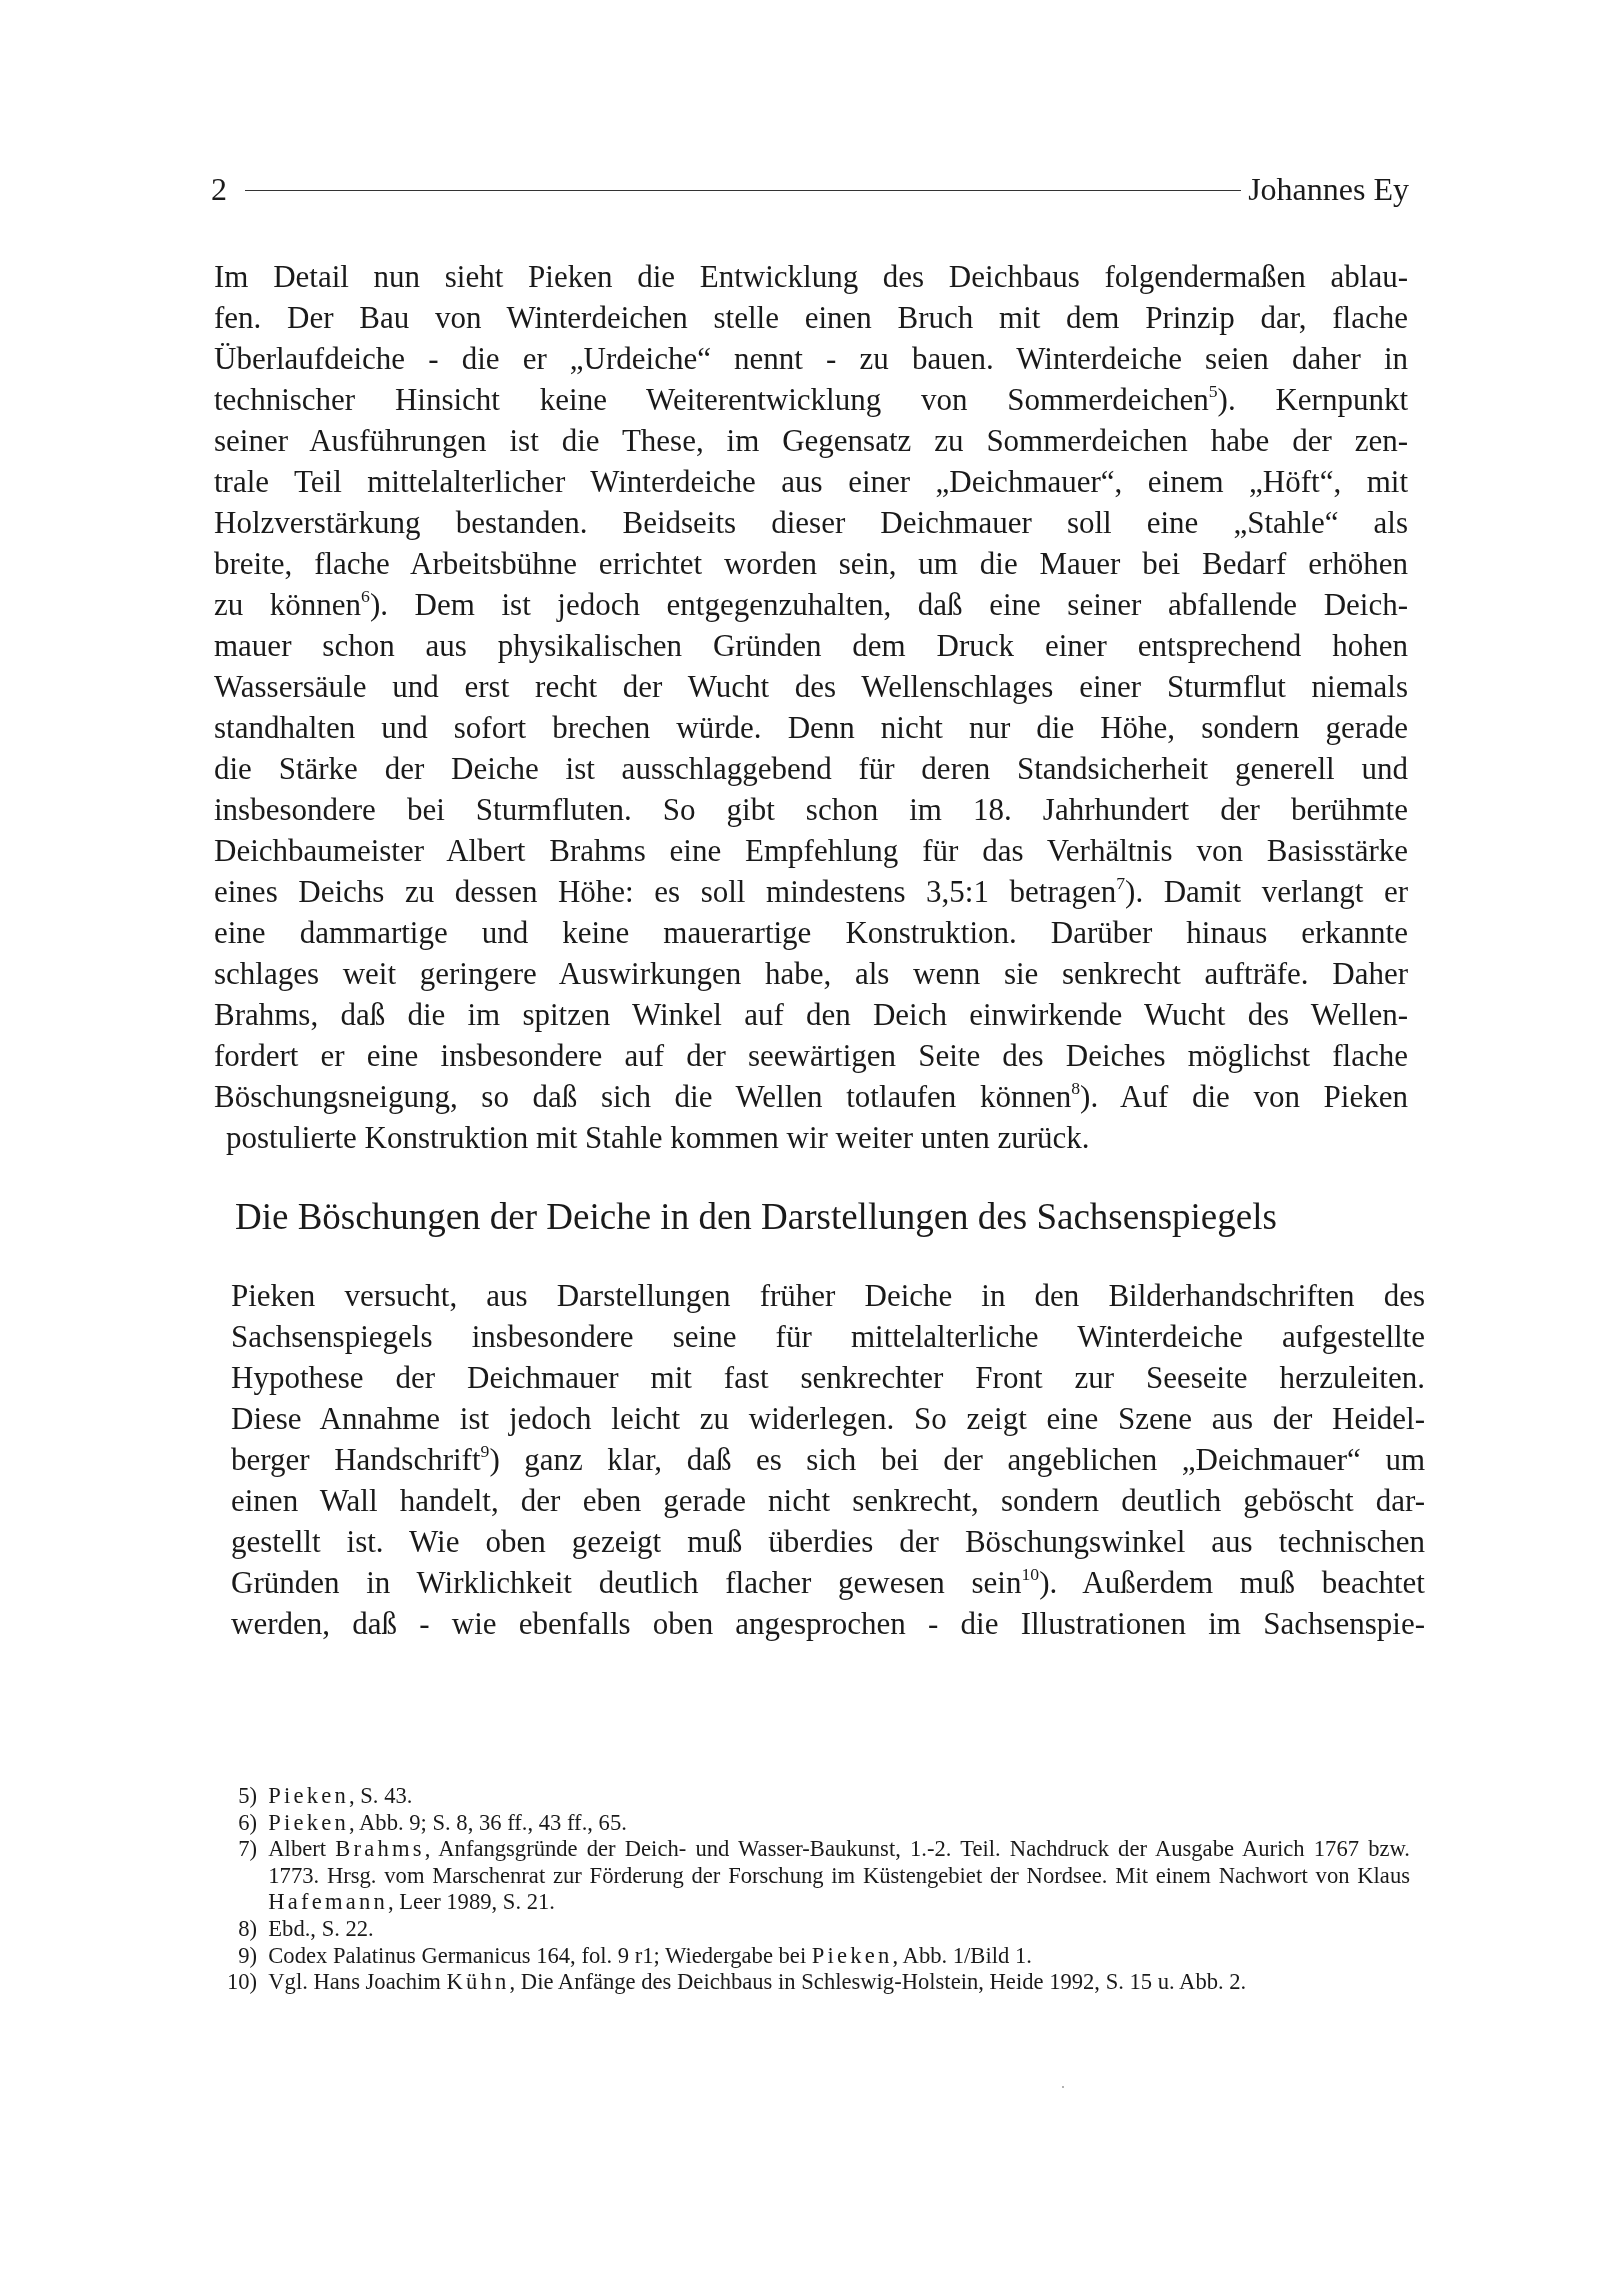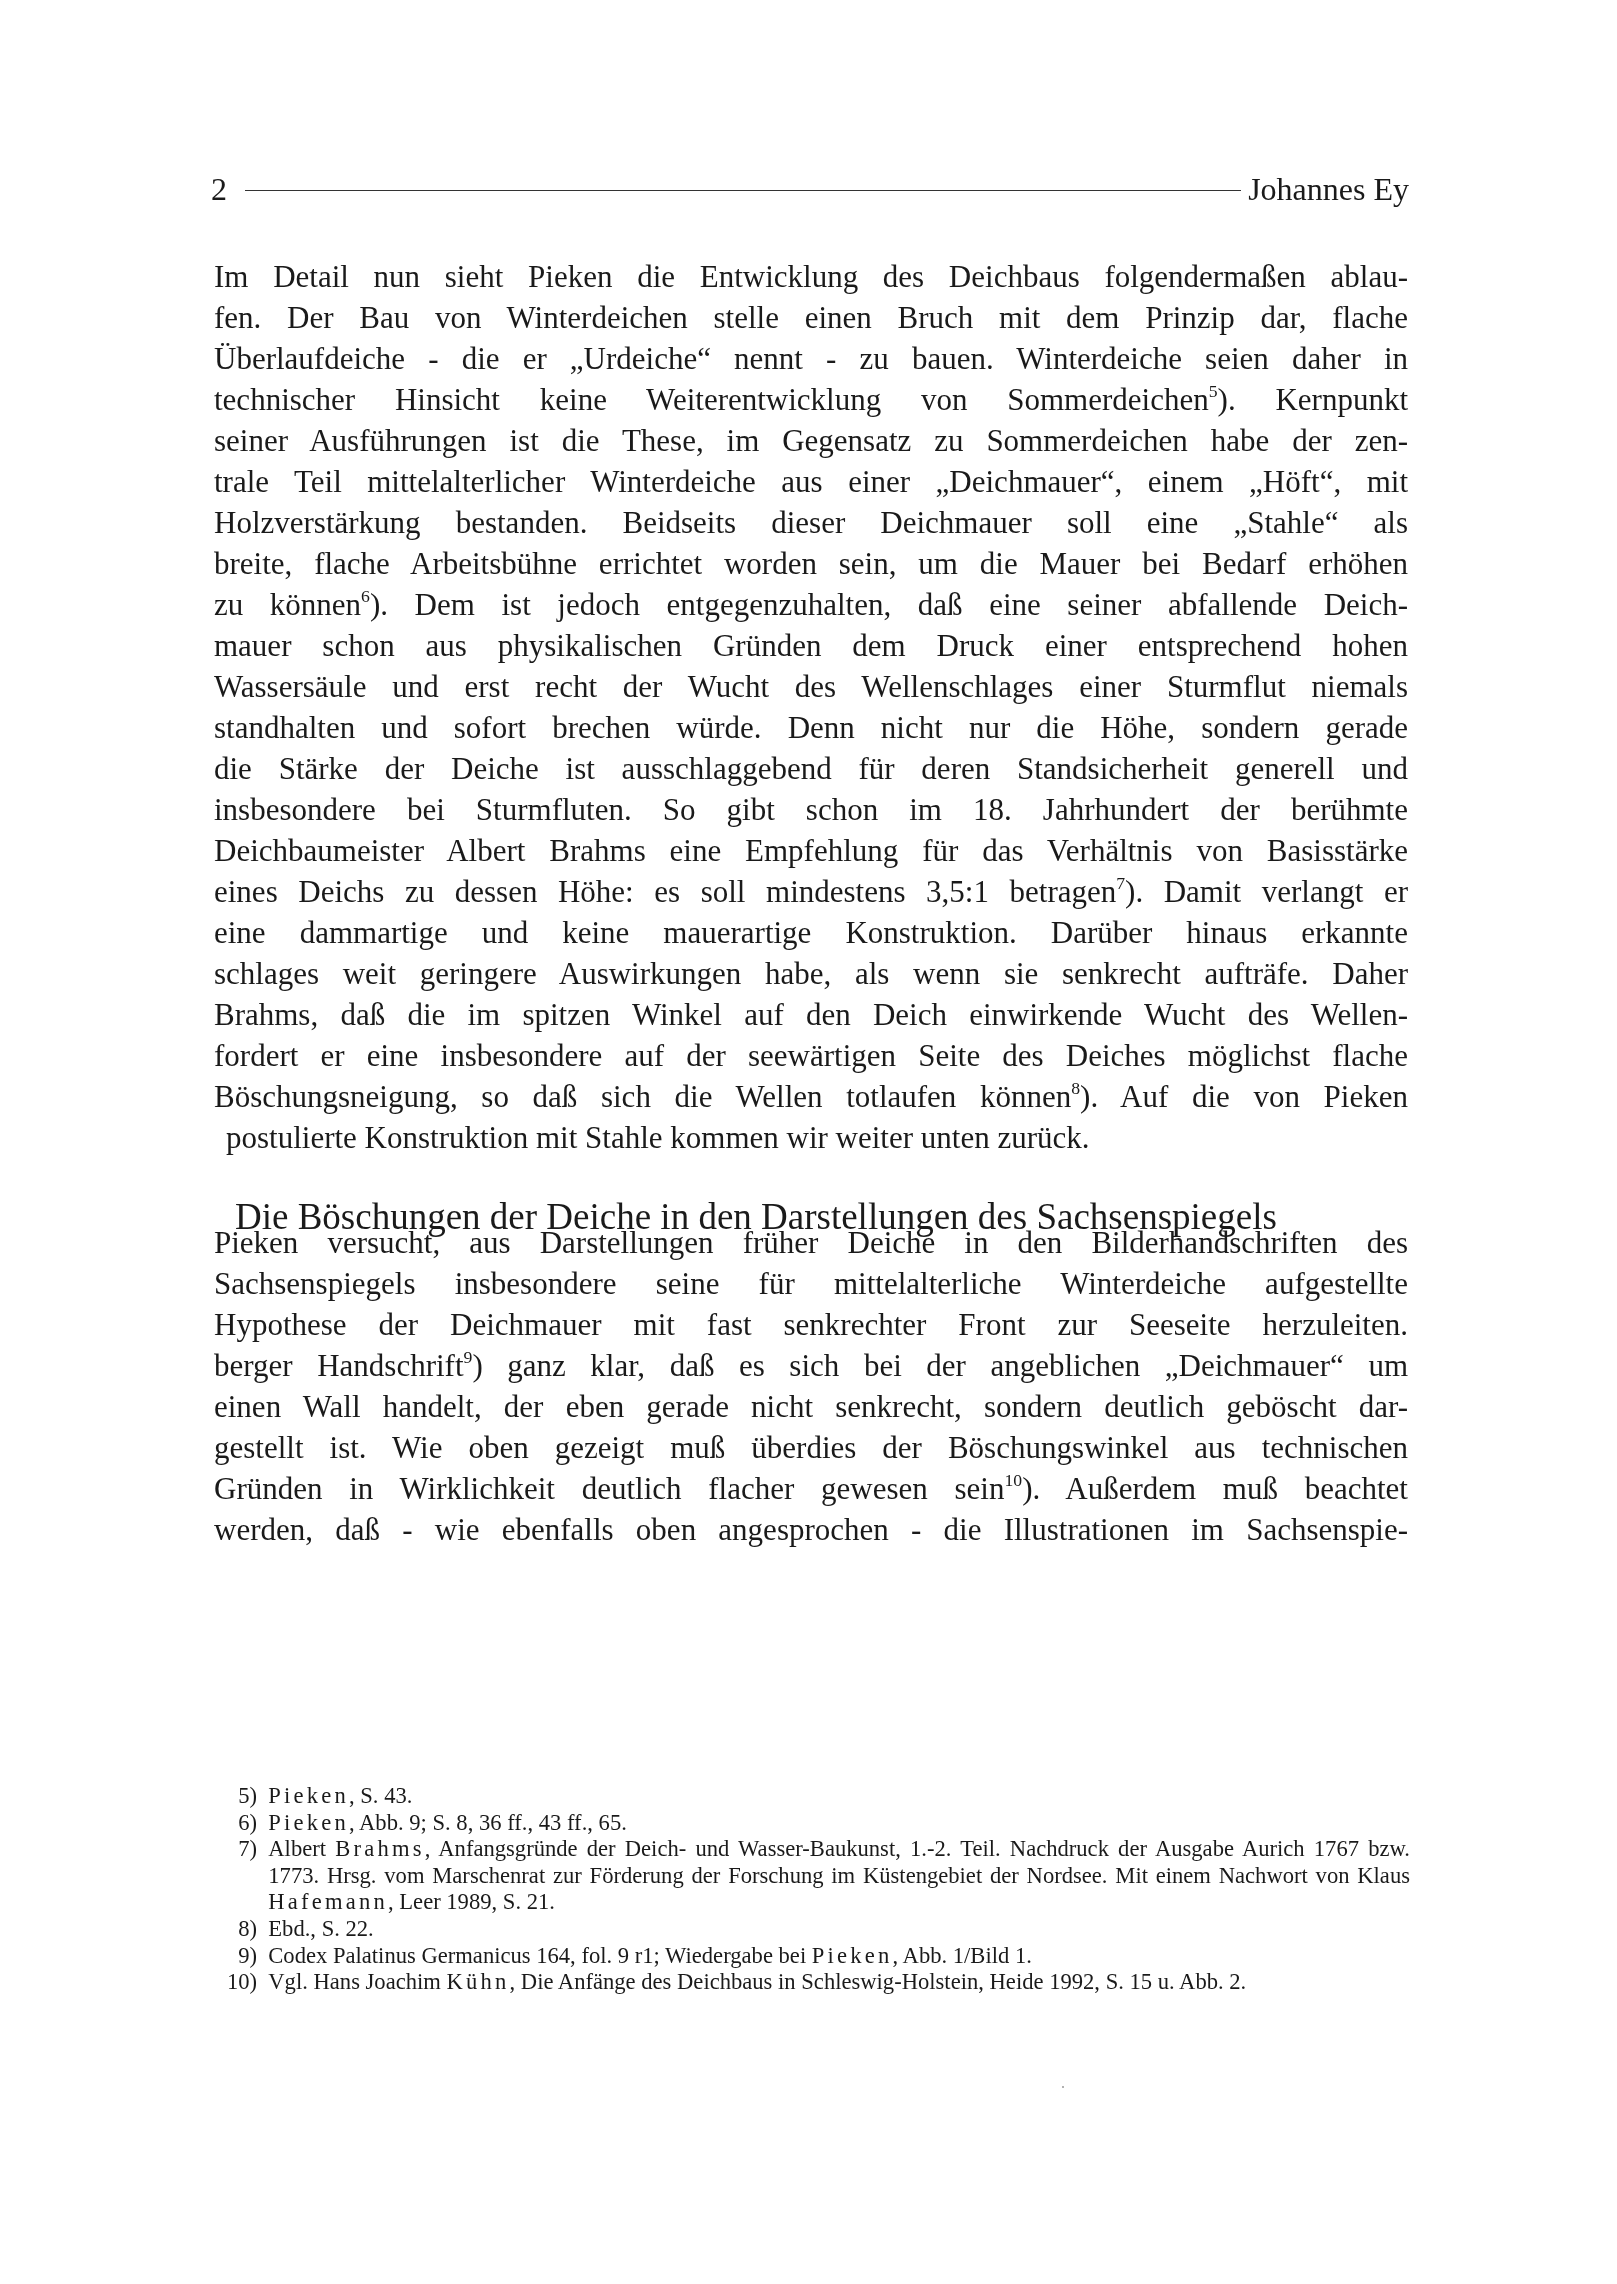--- a/index.html
+++ b/index.html
@@ -22,21 +22,21 @@
   }
   .body-text .ln { display: block; text-align: justify; text-align-last: justify; white-space: nowrap; }
   .body-text .ln.last { text-align-last: left; margin-left: 12px; }
   sup { font-size: 17.7px; line-height: 0; vertical-align: super; position: relative; top: -1.6px; }
 
   .p1 { top: 256px; }
   .section-heading {
     position: absolute; left: 235px; top: 1193px; width: 1177px;
     font-size: 37px; line-height: 48px; white-space: nowrap;
   }
-  .p2 { top: 1222px; }
+  .p2 { top: 1275px; margin-left: 17px; }
 
   .footnotes {
     position: absolute; left: 201px; top: 1783px; width: 1209px;
     font-size: 22.6px; line-height: 26.6px;
   }
   .fn { display: flex; }
   .fn-num { width: 56px; text-align: right; padding-right: 11.3px; flex: none; }
   .fn-text { flex: 1; text-align: justify; }
   .spaced { letter-spacing: 3.2px; }
   .mark { position: absolute; left: 1062px; top: 2086px; width: 2.4px; height: 2.4px; background: #999; border-radius: 50%; }
@@ -74,20 +74,21 @@
   <span class="ln"><span>Böschungsneigung, so daß sich die Wellen totlaufen können</span><sup>8</sup><span>). Auf die von Pieken</span></span>
   <span class="ln last">postulierte Konstruktion mit Stahle kommen wir weiter unten zurück.</span>
 </div>
 
 <div class="section-heading">Die Böschungen der Deiche in den Darstellungen des Sachsenspiegels</div>
 
 <div class="body-text p2">
   <span class="ln">Pieken versucht, aus Darstellungen früher Deiche in den Bilderhandschriften des</span>
   <span class="ln">Sachsenspiegels insbesondere seine für mittelalterliche Winterdeiche aufgestellte</span>
   <span class="ln">Hypothese der Deichmauer mit fast senkrechter Front zur Seeseite herzuleiten.</span>
+  <span class="ln">Diese Annahme ist jedoch leicht zu widerlegen. So zeigt eine Szene aus der Heidel-</span>
   <span class="ln"><span>berger Handschrift</span><sup>9</sup><span>) ganz klar, daß es sich bei der angeblichen „Deichmauer“ um</span></span>
   <span class="ln">einen Wall handelt, der eben gerade nicht senkrecht, sondern deutlich geböscht dar-</span>
   <span class="ln">gestellt ist. Wie oben gezeigt muß überdies der Böschungswinkel aus technischen</span>
   <span class="ln"><span>Gründen in Wirklichkeit deutlich flacher gewesen sein</span><sup>10</sup><span>). Außerdem muß beachtet</span></span>
   <span class="ln">werden, daß - wie ebenfalls oben angesprochen - die Illustrationen im Sachsenspie-</span>
 </div>
 
 <div class="footnotes">
   <div class="fn">
     <span class="fn-num">5)</span>

